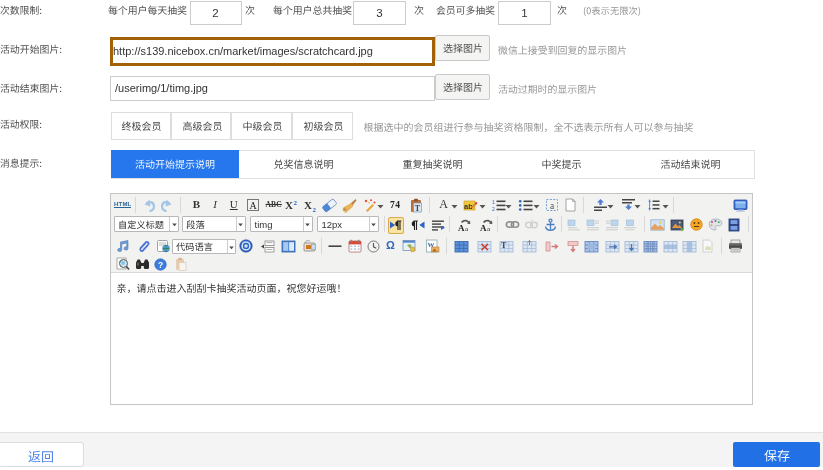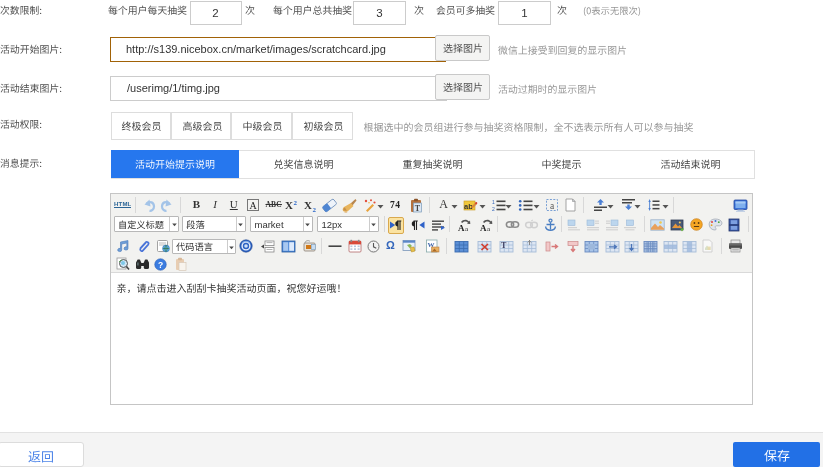--- a/index.html
+++ b/index.html
@@ -192,21 +192,21 @@
       <g fill="#4d4d4d">
         <use href="#g24" transform="translate(0.00,0) scale(0.00990,-0.00990)"></use>
         <use href="#g25" transform="translate(9.90,0) scale(0.00990,-0.00990)"></use>
         <use href="#g26" transform="translate(19.80,0) scale(0.00990,-0.00990)"></use>
         <use href="#g27" transform="translate(29.70,0) scale(0.00990,-0.00990)"></use>
         <use href="#g28" transform="translate(39.60,0) scale(0.00990,-0.00990)"></use>
         <use href="#g29" transform="translate(49.50,0) scale(0.00990,-0.00990)"></use>
         <use href="#g4" transform="translate(59.40,0) scale(0.00990,-0.00990)"></use>
       </g>
     </svg>
-    <div style="position:absolute;left:110px;top:36.8px;width:319px;height:23.2px;border:1px solid #a16207;background:#fff;font-size:11px;color:#333;line-height:23.4px;padding-left:15px;white-space:nowrap;overflow:hidden">http://s139.nicebox.cn/market/images/scratchcard.jpg</div>
+    <div style="position:absolute;left:110px;top:36.8px;width:319px;height:23.2px;border:3px solid #a16207;background:#fff;font-size:11px;color:#333;line-height:23.4px;padding-left:0;white-space:nowrap;overflow:hidden">http://s139.nicebox.cn/market/images/scratchcard.jpg</div>
     <div style="position:absolute;left:435px;top:35px;width:52.5px;height:23.5px;border:1px solid #c9c9c9;background:#f4f4f3;border-radius:2px"></div>
     <svg style="position:absolute;left:442.70px;top:41.11px;overflow:visible" width="40" height="15" viewBox="0 -10.89 39.60 14.85">
       <g fill="#4d4d4d">
         <use href="#g30" transform="translate(0.00,0) scale(0.00990,-0.00990)"></use>
         <use href="#g31" transform="translate(9.90,0) scale(0.00990,-0.00990)"></use>
         <use href="#g28" transform="translate(19.80,0) scale(0.00990,-0.00990)"></use>
         <use href="#g29" transform="translate(29.70,0) scale(0.00990,-0.00990)"></use>
       </g>
     </svg>
     <svg style="position:absolute;left:497.50px;top:42.71px;overflow:visible" width="129" height="15" viewBox="0 -10.89 128.70 14.85">
@@ -230,21 +230,21 @@
       <g fill="#4d4d4d">
         <use href="#g24" transform="translate(0.00,0) scale(0.00990,-0.00990)"></use>
         <use href="#g25" transform="translate(9.90,0) scale(0.00990,-0.00990)"></use>
         <use href="#g42" transform="translate(19.80,0) scale(0.00990,-0.00990)"></use>
         <use href="#g43" transform="translate(29.70,0) scale(0.00990,-0.00990)"></use>
         <use href="#g28" transform="translate(39.60,0) scale(0.00990,-0.00990)"></use>
         <use href="#g29" transform="translate(49.50,0) scale(0.00990,-0.00990)"></use>
         <use href="#g4" transform="translate(59.40,0) scale(0.00990,-0.00990)"></use>
       </g>
     </svg>
-    <div style="position:absolute;left:110px;top:75.7px;width:319px;height:23.2px;border:1px solid #ccc;background:#fff;font-size:11px;color:#333;line-height:23.4px;padding-left:16px">/userimg/1/timg.jpg</div>
+    <div style="position:absolute;left:110px;top:75.7px;width:319px;height:23.2px;border:1px solid #ccc;background:#fff;font-size:11px;color:#333;line-height:23.4px;padding-left:4px">/userimg/1/timg.jpg</div>
     <div style="position:absolute;left:435px;top:74px;width:52.5px;height:23.5px;border:1px solid #c9c9c9;background:#f4f4f3;border-radius:2px"></div>
     <svg style="position:absolute;left:442.70px;top:80.01px;overflow:visible" width="40" height="15" viewBox="0 -10.89 39.60 14.85">
       <g fill="#4d4d4d">
         <use href="#g30" transform="translate(0.00,0) scale(0.00990,-0.00990)"></use>
         <use href="#g31" transform="translate(9.90,0) scale(0.00990,-0.00990)"></use>
         <use href="#g28" transform="translate(19.80,0) scale(0.00990,-0.00990)"></use>
         <use href="#g29" transform="translate(29.70,0) scale(0.00990,-0.00990)"></use>
       </g>
     </svg>
     <svg style="position:absolute;left:497.50px;top:81.61px;overflow:visible" width="99" height="15" viewBox="0 -10.89 99.00 14.85">
@@ -563,21 +563,21 @@
       <g fill="#333">
         <use href="#g82" transform="translate(0.00,0) scale(0.00930,-0.00930)"></use>
         <use href="#g83" transform="translate(9.30,0) scale(0.00930,-0.00930)"></use>
       </g>
     </svg>
     <div style="position:absolute;left:250.0px;top:216.3px;width:62.8px;height:16.1px;border:1px solid #b8b8b8;background:#fff;box-sizing:border-box;border-radius:1px"></div>
     <div style="position:absolute;left:302.8px;top:217.3px;width:1px;height:14.1px;background:#ccc"></div>
     <svg style="position:absolute;left:304.3px;top:221.4px" width="7" height="7" viewBox="0 0 7 7">
       <path d="M1.2 2.4 L5.8 2.4 L3.5 5.2 Z" fill="#4a4a4a"></path>
     </svg>
-    <div style="position:absolute;left:254.5px;top:218.8px;font:9.5px &quot;Liberation Sans&quot;,sans-serif;color:#333">market</div>
+    <div style="position:absolute;left:254.5px;top:218.8px;font:9.5px &quot;Liberation Sans&quot;,sans-serif;color:#333">timg</div>
     <div style="position:absolute;left:317.0px;top:216.3px;width:61.6px;height:16.1px;border:1px solid #b8b8b8;background:#fff;box-sizing:border-box;border-radius:1px"></div>
     <div style="position:absolute;left:368.6px;top:217.3px;width:1px;height:14.1px;background:#ccc"></div>
     <svg style="position:absolute;left:370.1px;top:221.4px" width="7" height="7" viewBox="0 0 7 7">
       <path d="M1.2 2.4 L5.8 2.4 L3.5 5.2 Z" fill="#4a4a4a"></path>
     </svg>
     <div style="position:absolute;left:321.5px;top:218.8px;font:9.5px &quot;Liberation Sans&quot;,sans-serif;color:#333">12px</div>
     <div style="position:absolute;left:383.8px;top:216px;width:1px;height:16px;background:#d8d8d8"></div>
     <div style="position:absolute;left:388px;top:217.2px;width:15.7px;height:16.7px;background:#fbe3a1;border:1px solid #d9a94e;box-sizing:border-box;border-radius:2px"></div>
     <svg style="position:absolute;left:389.3px;top:219.2px" width="13" height="12" viewBox="0 0 13 12">
       <path d="M1 2.5 L6.2 6 L1 9.5 Z" fill="#2f62c8"></path>

